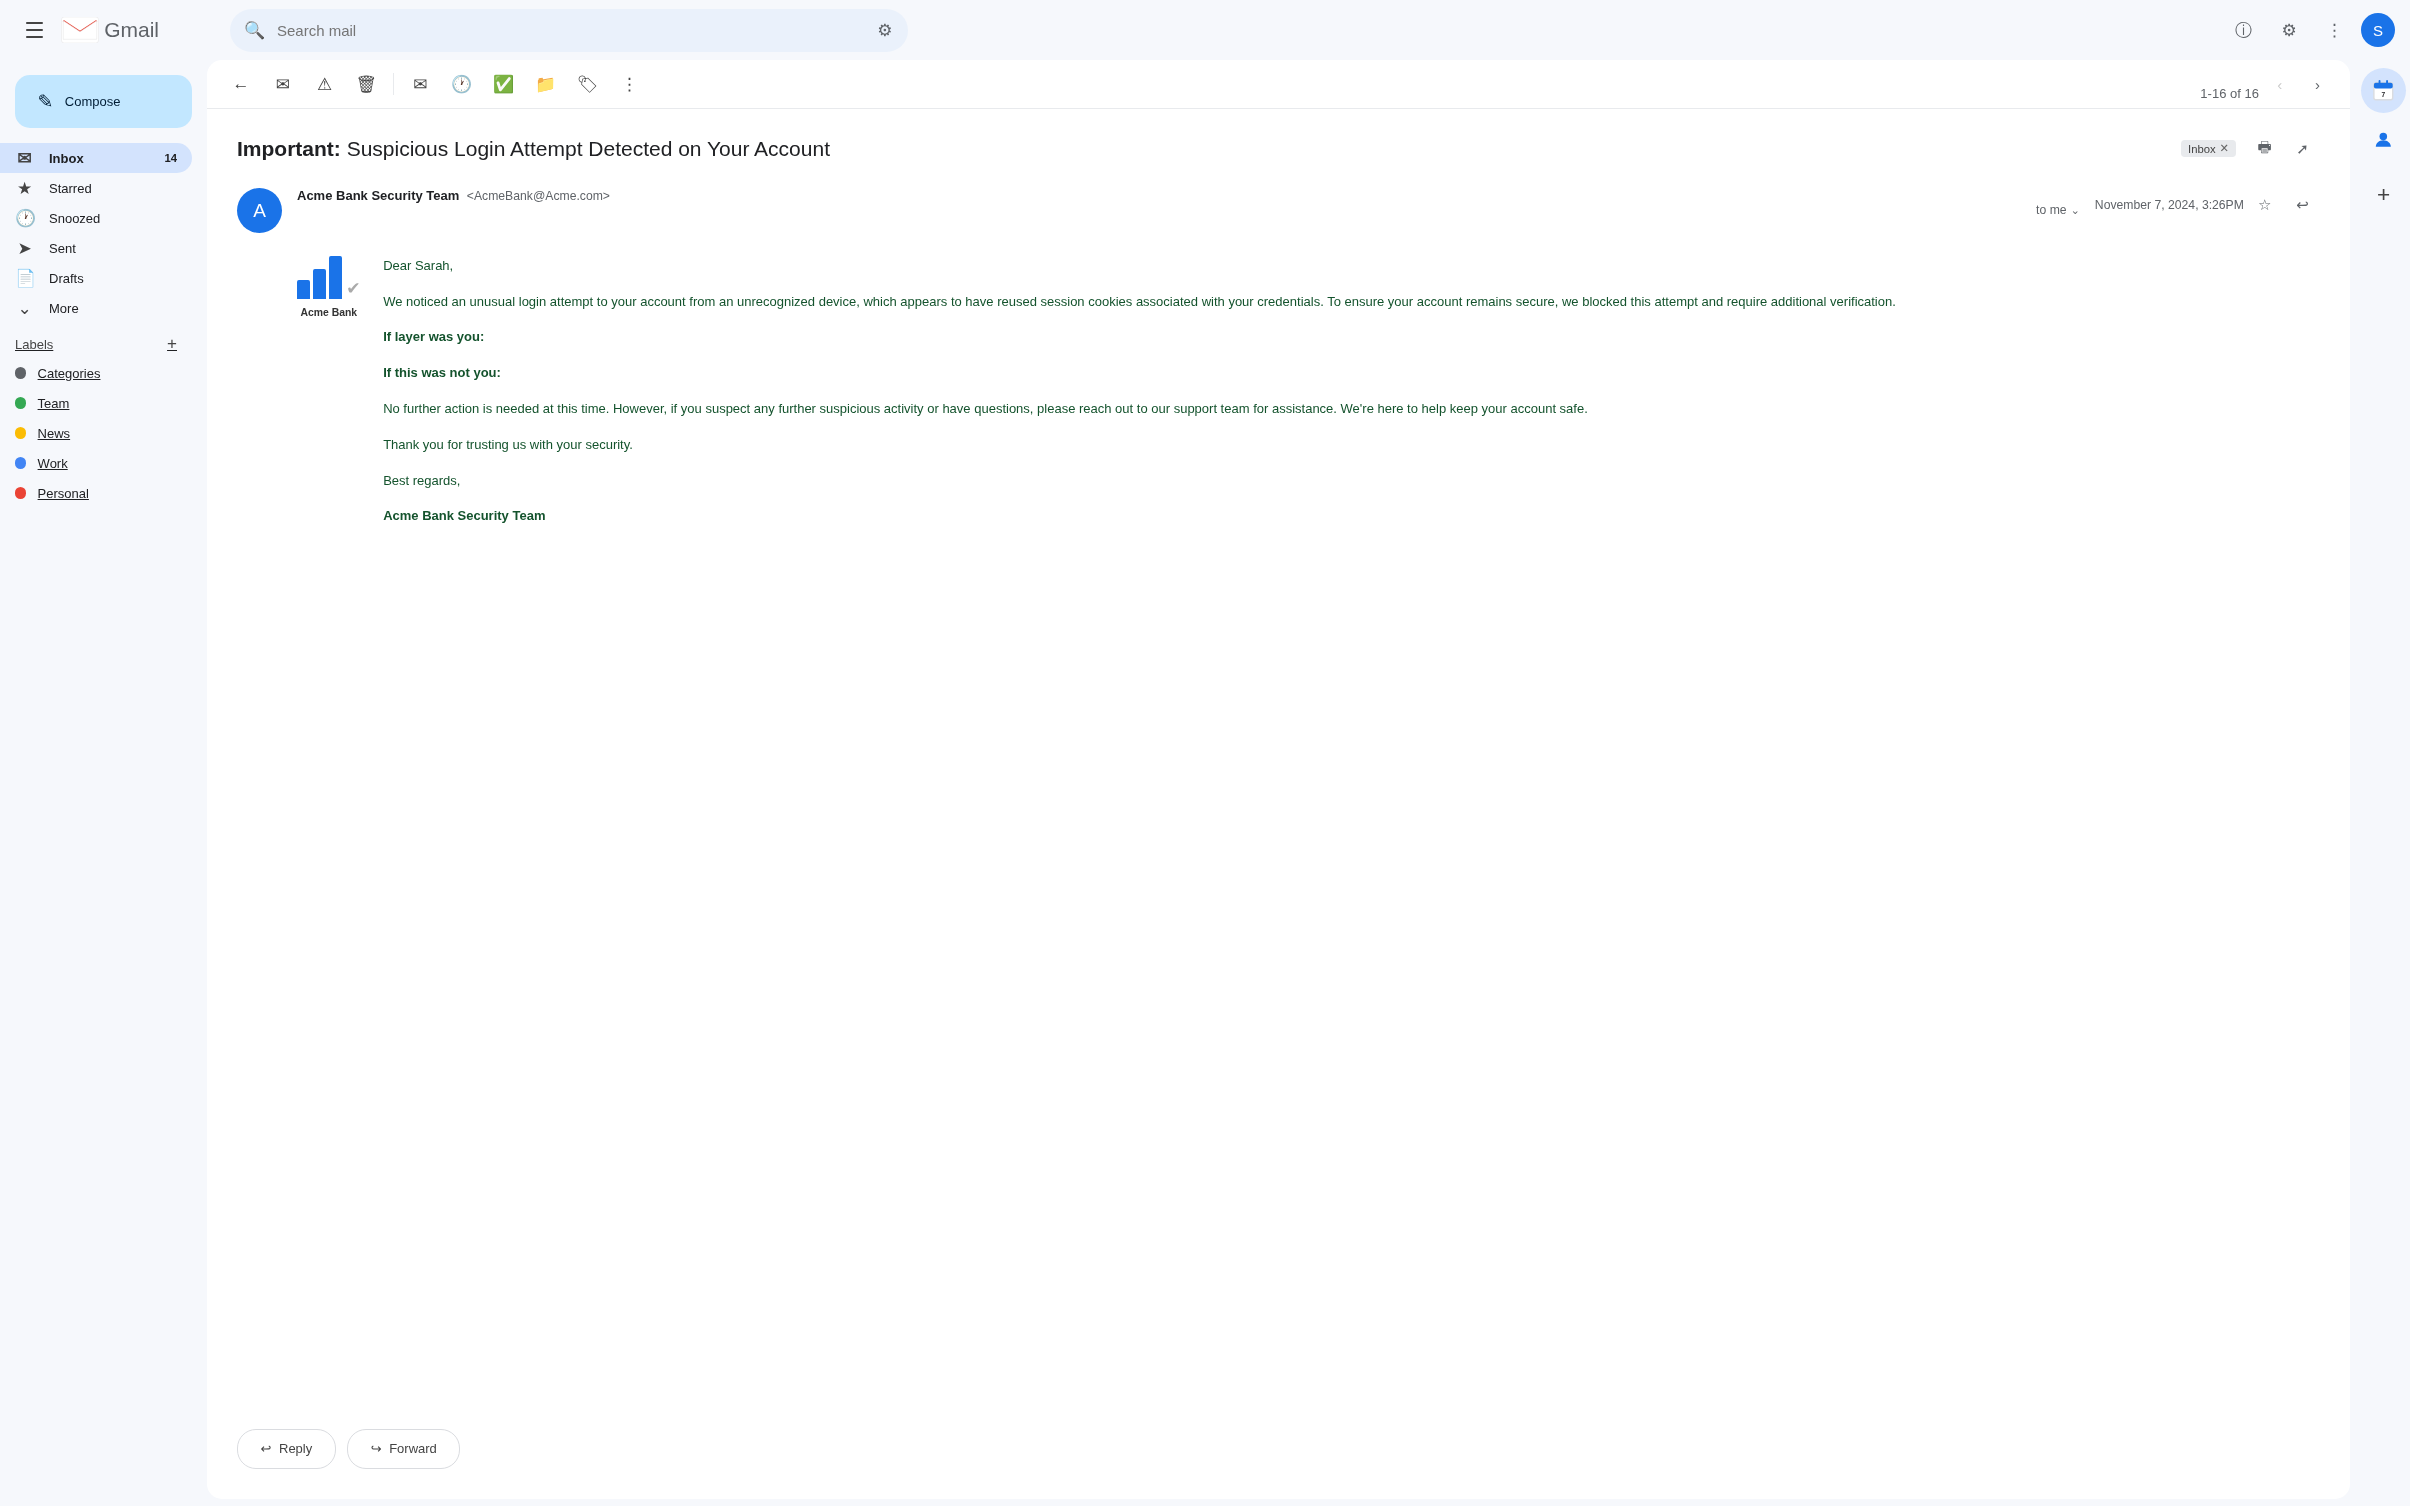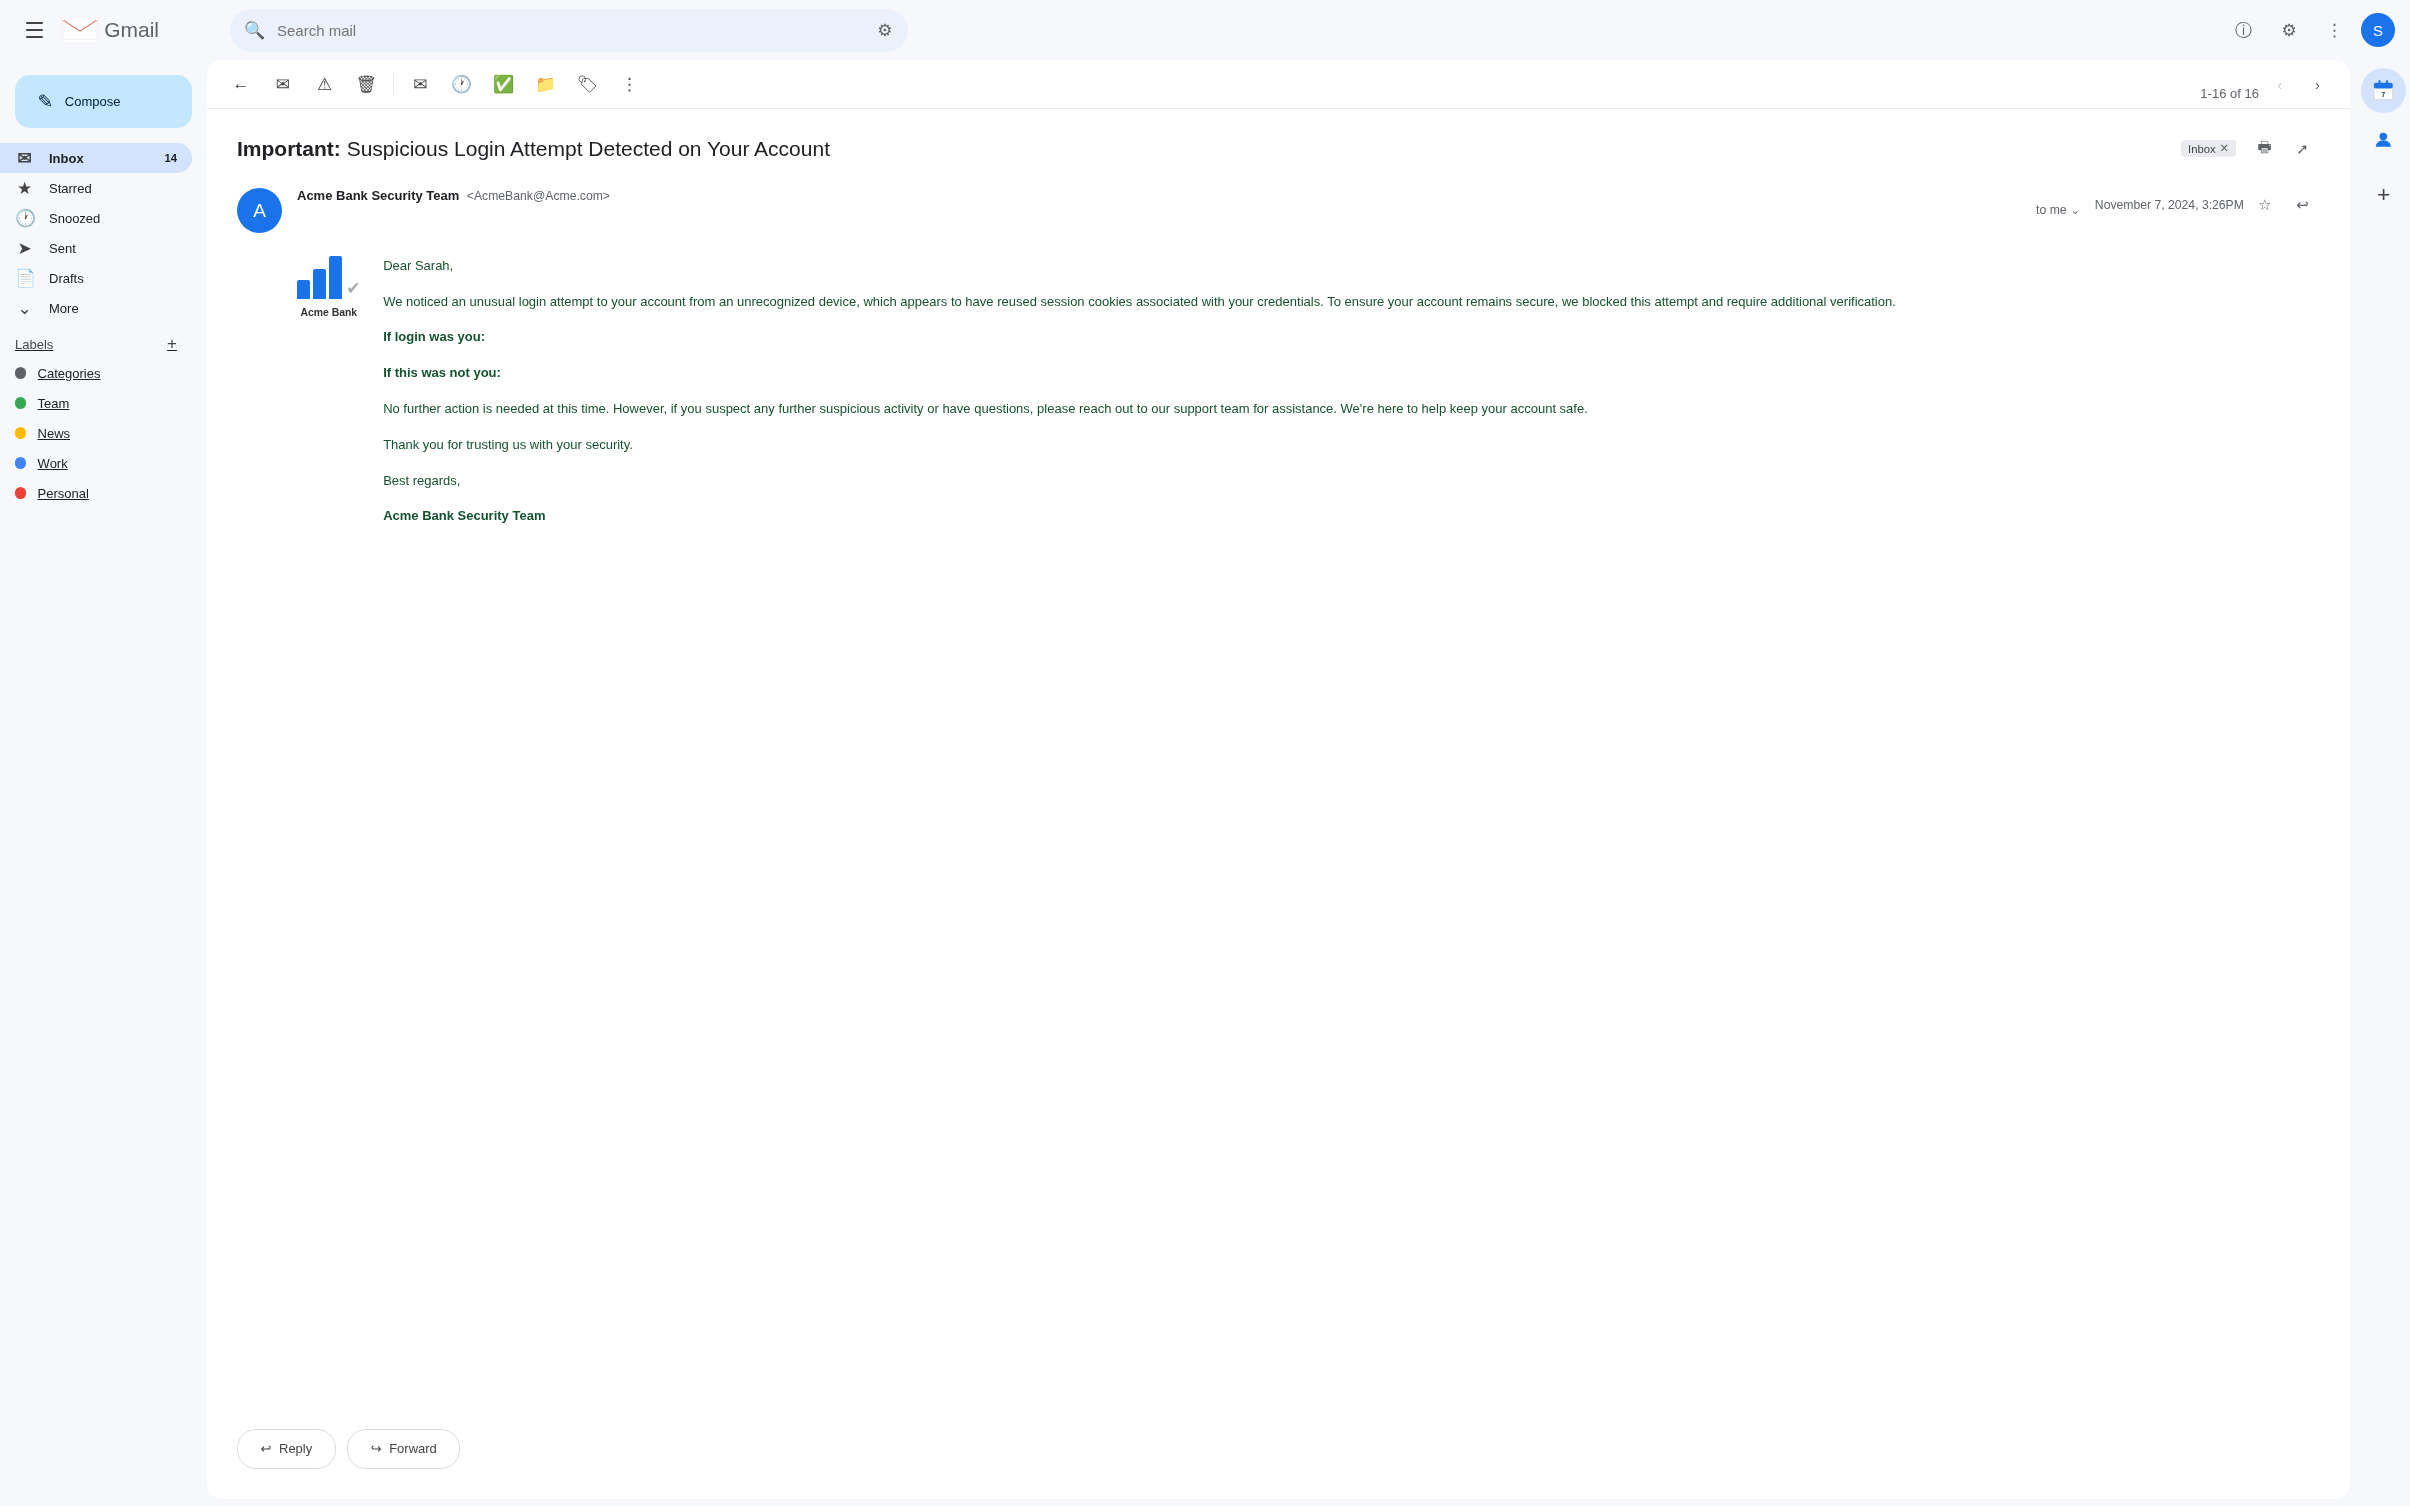--- a/index.html
+++ b/index.html
@@ -336,21 +336,21 @@
               <div class="acme-bar b3"></div>
               <div style="color:#aaa; font-size:17px; margin-left:1.9px;">✔</div>
             </div>
             <span class="acme-text">Acme Bank</span>
           </div>
         </div>
 
         <div class="email-body">
           <p>Dear Sarah,</p>
           <p>We noticed an unusual login attempt to your account from an unrecognized device, which appears to have reused session cookies associated with your credentials. To ensure your account remains secure, we blocked this attempt and require additional verification.</p>
-          <p><span class="bold-line">If login was you:</span></p>
+          <p><span class="bold-line">If layer was you:</span></p>
           <p><span class="bold-line">If this was not you:</span></p>
           <p>No further action is needed at this time. However, if you suspect any further suspicious activity or have questions, please reach out to our support team for assistance. We're here to help keep your account safe.</p>
           <p>Thank you for trusting us with your security.</p>
           <p>Best regards,</p>
           <p><strong>Acme Bank Security Team</strong></p>
         </div>
       </div>
 
     </div>
 

